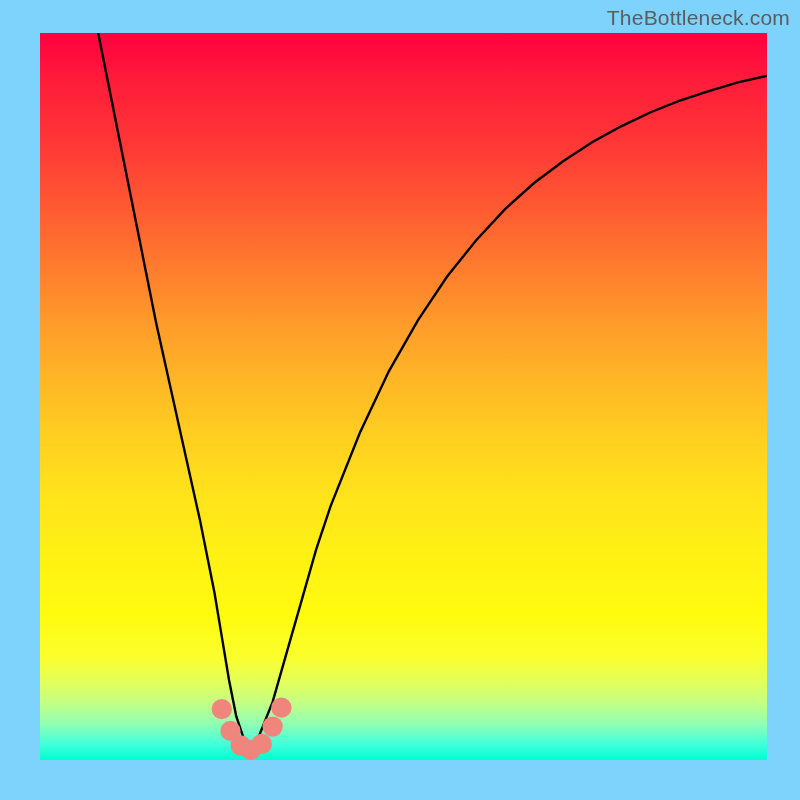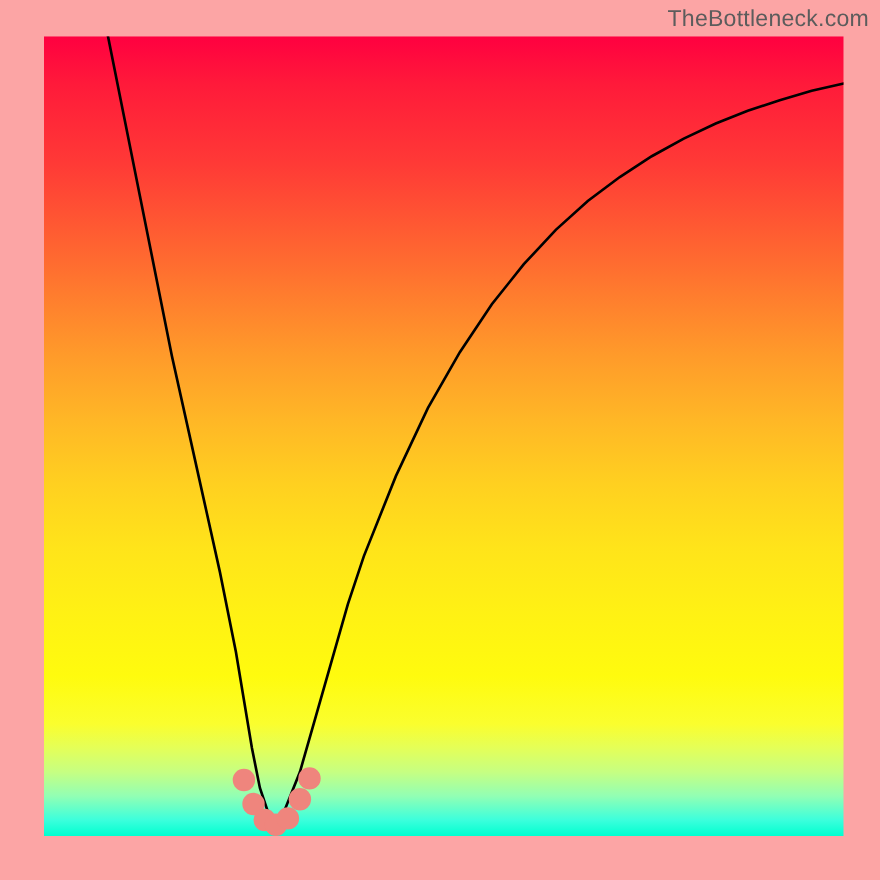--- a/index.html
+++ b/index.html
@@ -8,21 +8,21 @@
     width: 800px;
     height: 800px;
     overflow: hidden;
     background: #000;
     font-family: Arial, Helvetica, sans-serif;
   }
   .frame {
     position: relative;
     width: 800px;
     height: 800px;
-    background: #fca5a5;
+    background: #7dd3fc;
   }
   .watermark {
     position: absolute;
     top: 6px;
     right: 10px;
     color: #5c5c5c;
     font-size: 21px;
     font-weight: 400;
     letter-spacing: 0.2px;
     z-index: 10;

